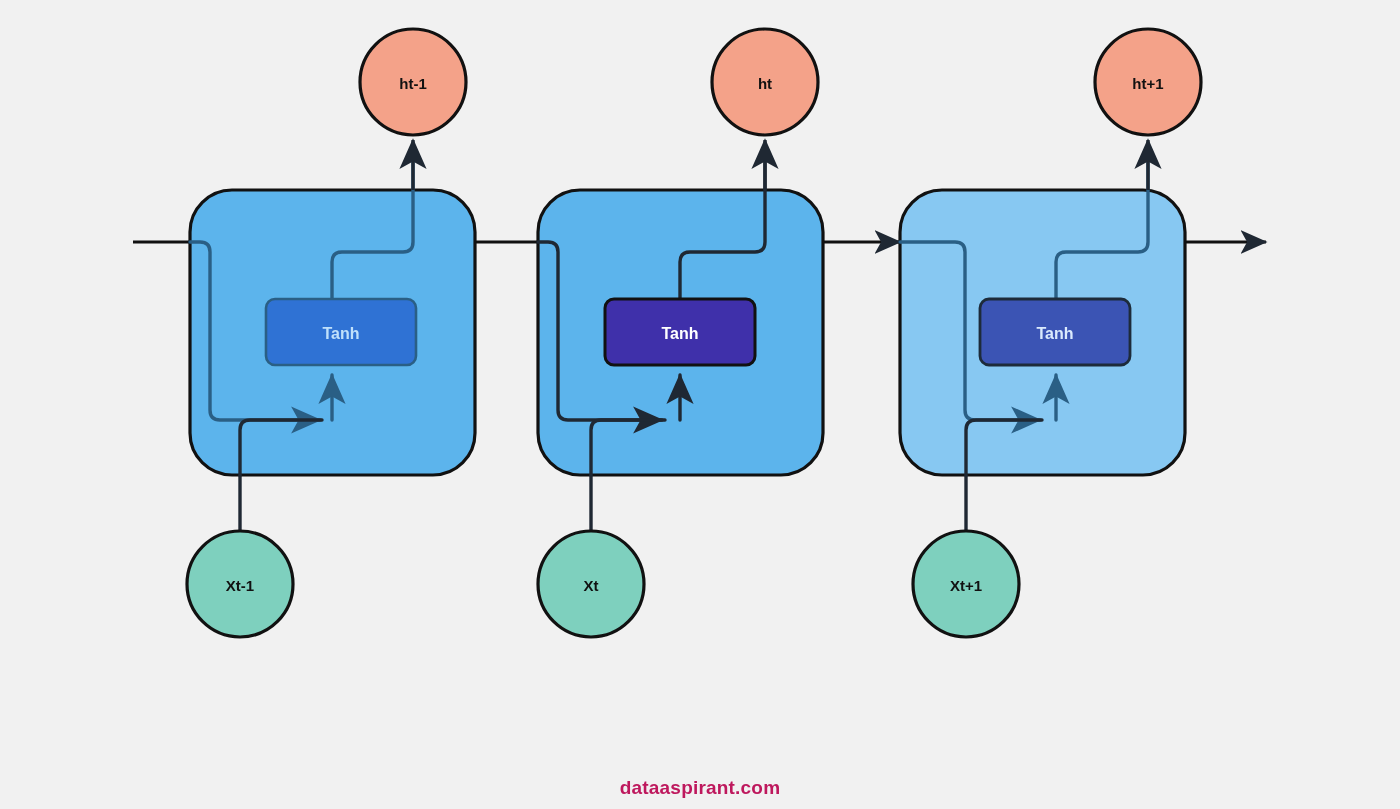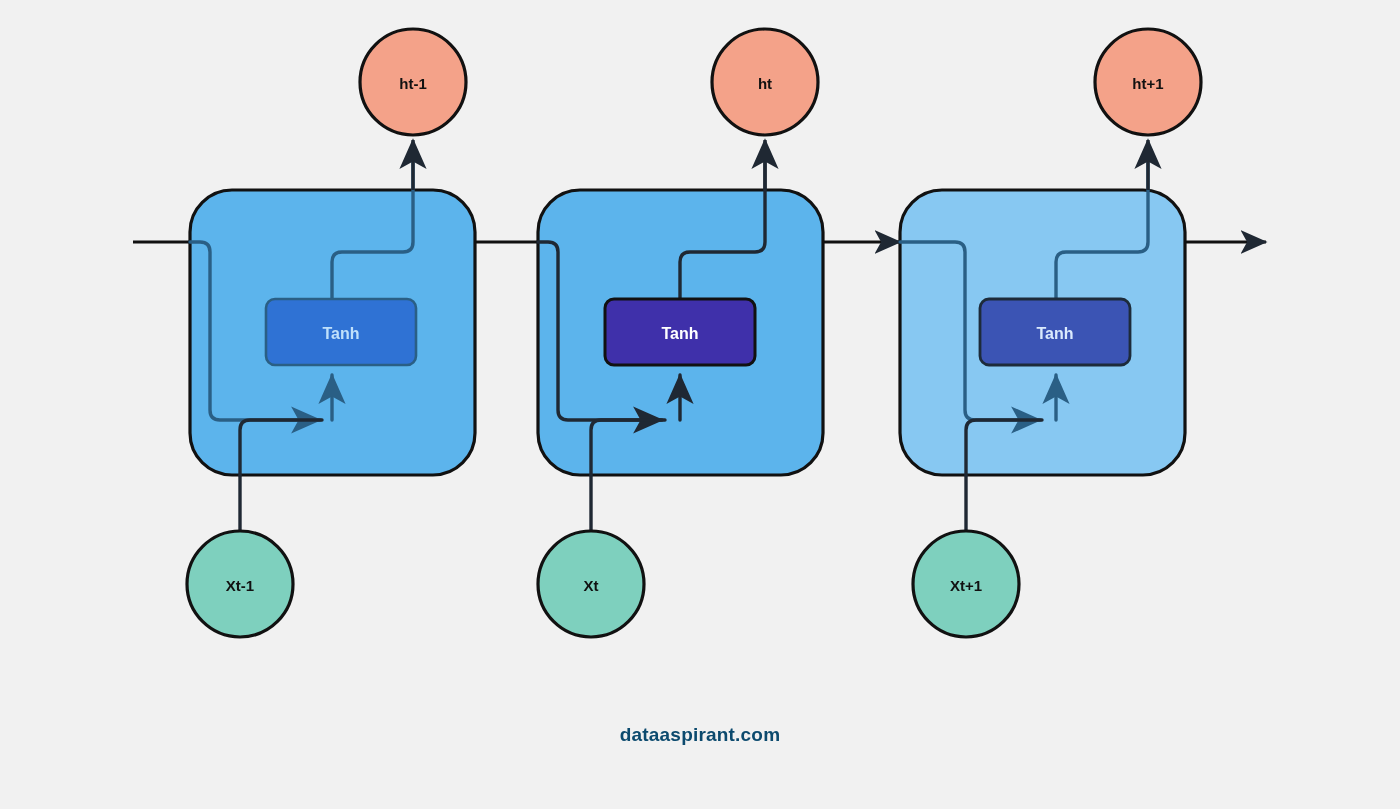--- a/index.html
+++ b/index.html
@@ -41,27 +41,27 @@
     font-family: "Liberation Sans", "DejaVu Sans", sans-serif;
     font-weight: bold;
     font-size: 16px;
     text-anchor: middle;
     dominant-baseline: central;
     pointer-events: none;
   }
   .footer-text {
     position: absolute;
     left: 0;
-    top: 724px;
+    top: 777px;
     width: 1400px;
     text-align: center;
     font-family: "Liberation Sans", "DejaVu Sans", sans-serif;
     font-weight: bold;
     font-size: 19px;
-    color: #0c4a6e;
+    color: #be185d;
     letter-spacing: 0.2px;
   }
 </style>
 </head>
 <body>
 
 <div id="diagram-root">
 
   <svg id="rnn-svg" viewBox="0 0 1400 809">
     <defs>

